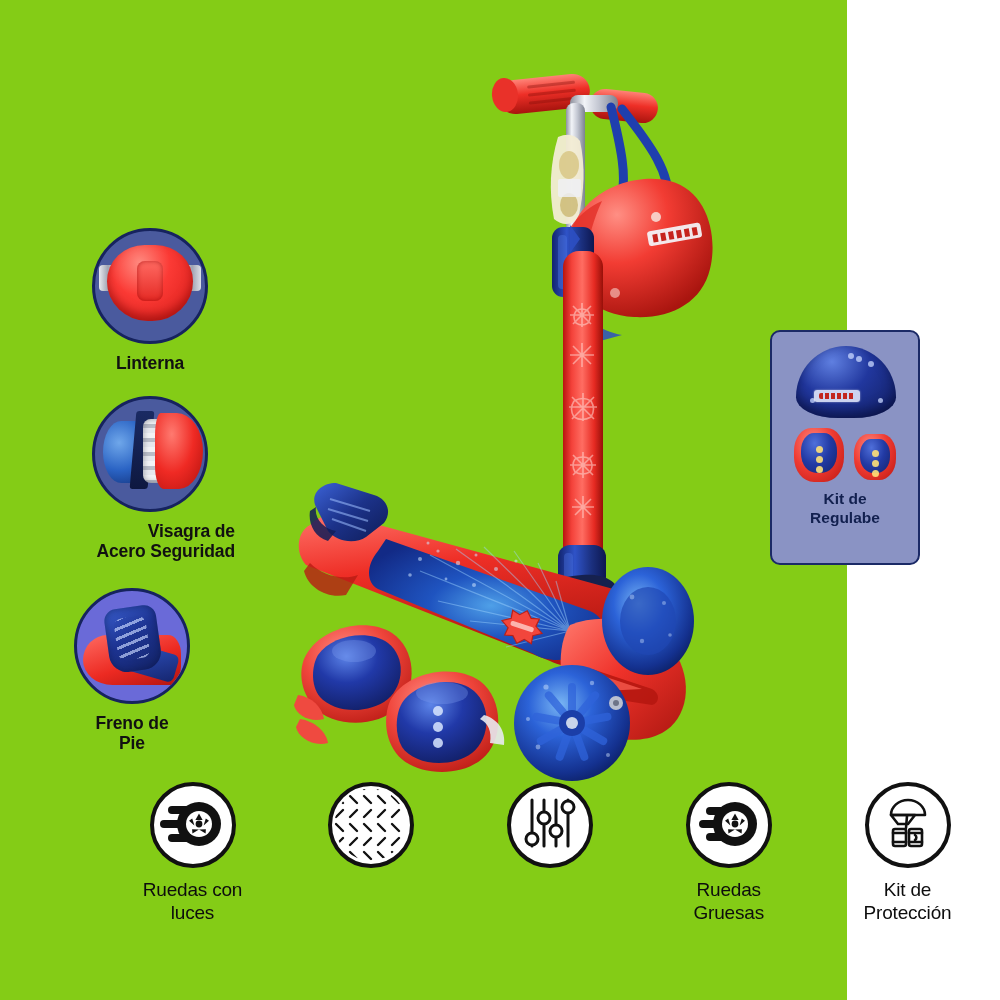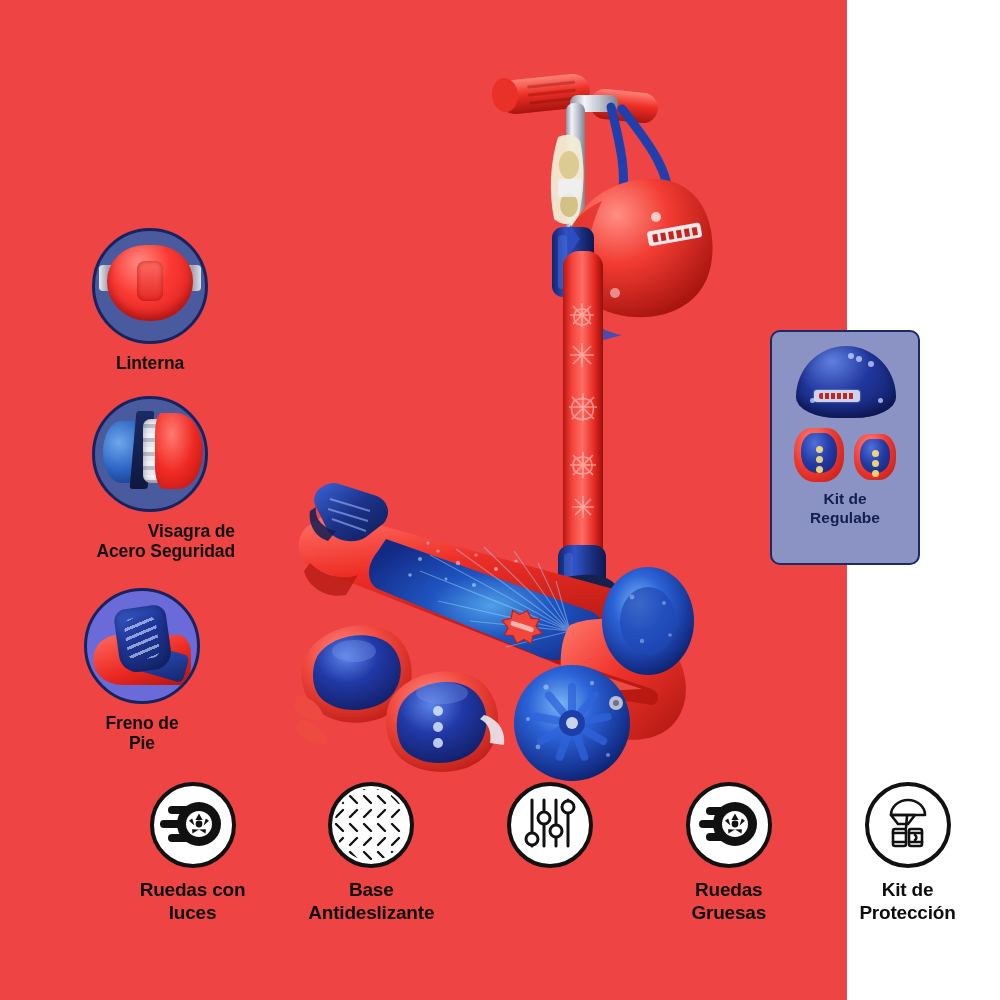--- a/index.html
+++ b/index.html
@@ -13,21 +13,21 @@
     position: relative;
     overflow: hidden;
     font-family: "Liberation Sans", sans-serif;
     -webkit-font-smoothing: antialiased;
   }
   .stage {
     position: absolute;
     left: 0; top: 0;
     width: 847px;
     height: 1000px;
-    background: #ef4444;
+    background: #84cc16;
   }
 
   
   .left-callout {
     position: absolute;
     width: 170px;
     text-align: center;
   }
   .callout-circle {
     width: 116px;
@@ -231,21 +231,21 @@
     border-radius: 50%;
     border: 4.5px solid #111111;
     box-sizing: border-box;
     position: relative;
     background: #ffffff;
   }
   .bi-circle svg { position:absolute; left:0; top:0; }
   .bi-label {
     margin-top: 11px;
     font-size: 19px;
-    font-weight: 700;
+    font-weight: 400;
     line-height: 1.2;
     color: #0d0d0d;
     letter-spacing: -0.2px;
   }
 
   
   .product { position:absolute; left: 270px; top: 55px; width: 480px; height: 730px; }
 </style>
 </head>
 <body>
@@ -267,21 +267,21 @@
       <div class="dark-plate"></div>
       <div class="steel"></div>
       <div class="red-wing"></div>
     </div>
     <div class="callout-label">
       <div>Visagra de</div>
       <div>Acero Seguridad</div>
     </div>
   </div>
 
-  <div class="left-callout" style="left:57px; top:588px;">
+  <div class="left-callout" style="left:47px; top:588px;">
     <div class="callout-circle c-freno">
       <div class="red-base"></div>
       <div class="blue-tail"></div>
       <div class="blue-pedal"></div>
     </div>
     <div class="callout-label">
       <div>Freno de</div>
       <div>Pie</div>
     </div>
   </div>
@@ -668,24 +668,20 @@
                 <path d="M60 66 l7 7"></path>
               <path d="M11 -4 l-7 7"></path>
                 <path d="M25 -4 l-7 7"></path>
                 <path d="M39 -4 l-7 7"></path>
               <path d="M53 -4 l-7 7"></path>
                 <path d="M67 -4 l-7 7"></path>
             </g>
           </g>
         </svg>
       </div>
-      <div class="bi-label">
-        <div>Base</div>
-        <div>Antideslizante</div>
-      </div>
     </div>
 
     <div class="bi-item">
       <div class="bi-circle">
         <svg width="77" height="77" viewBox="0 0 77 77">
           <g stroke="#111111" stroke-width="3" stroke-linecap="round" fill="none">
             <path d="M21 14 v46"></path>
             <path d="M33 14 v46"></path>
             <path d="M45 14 v46"></path>
             <path d="M57 14 v46"></path>

